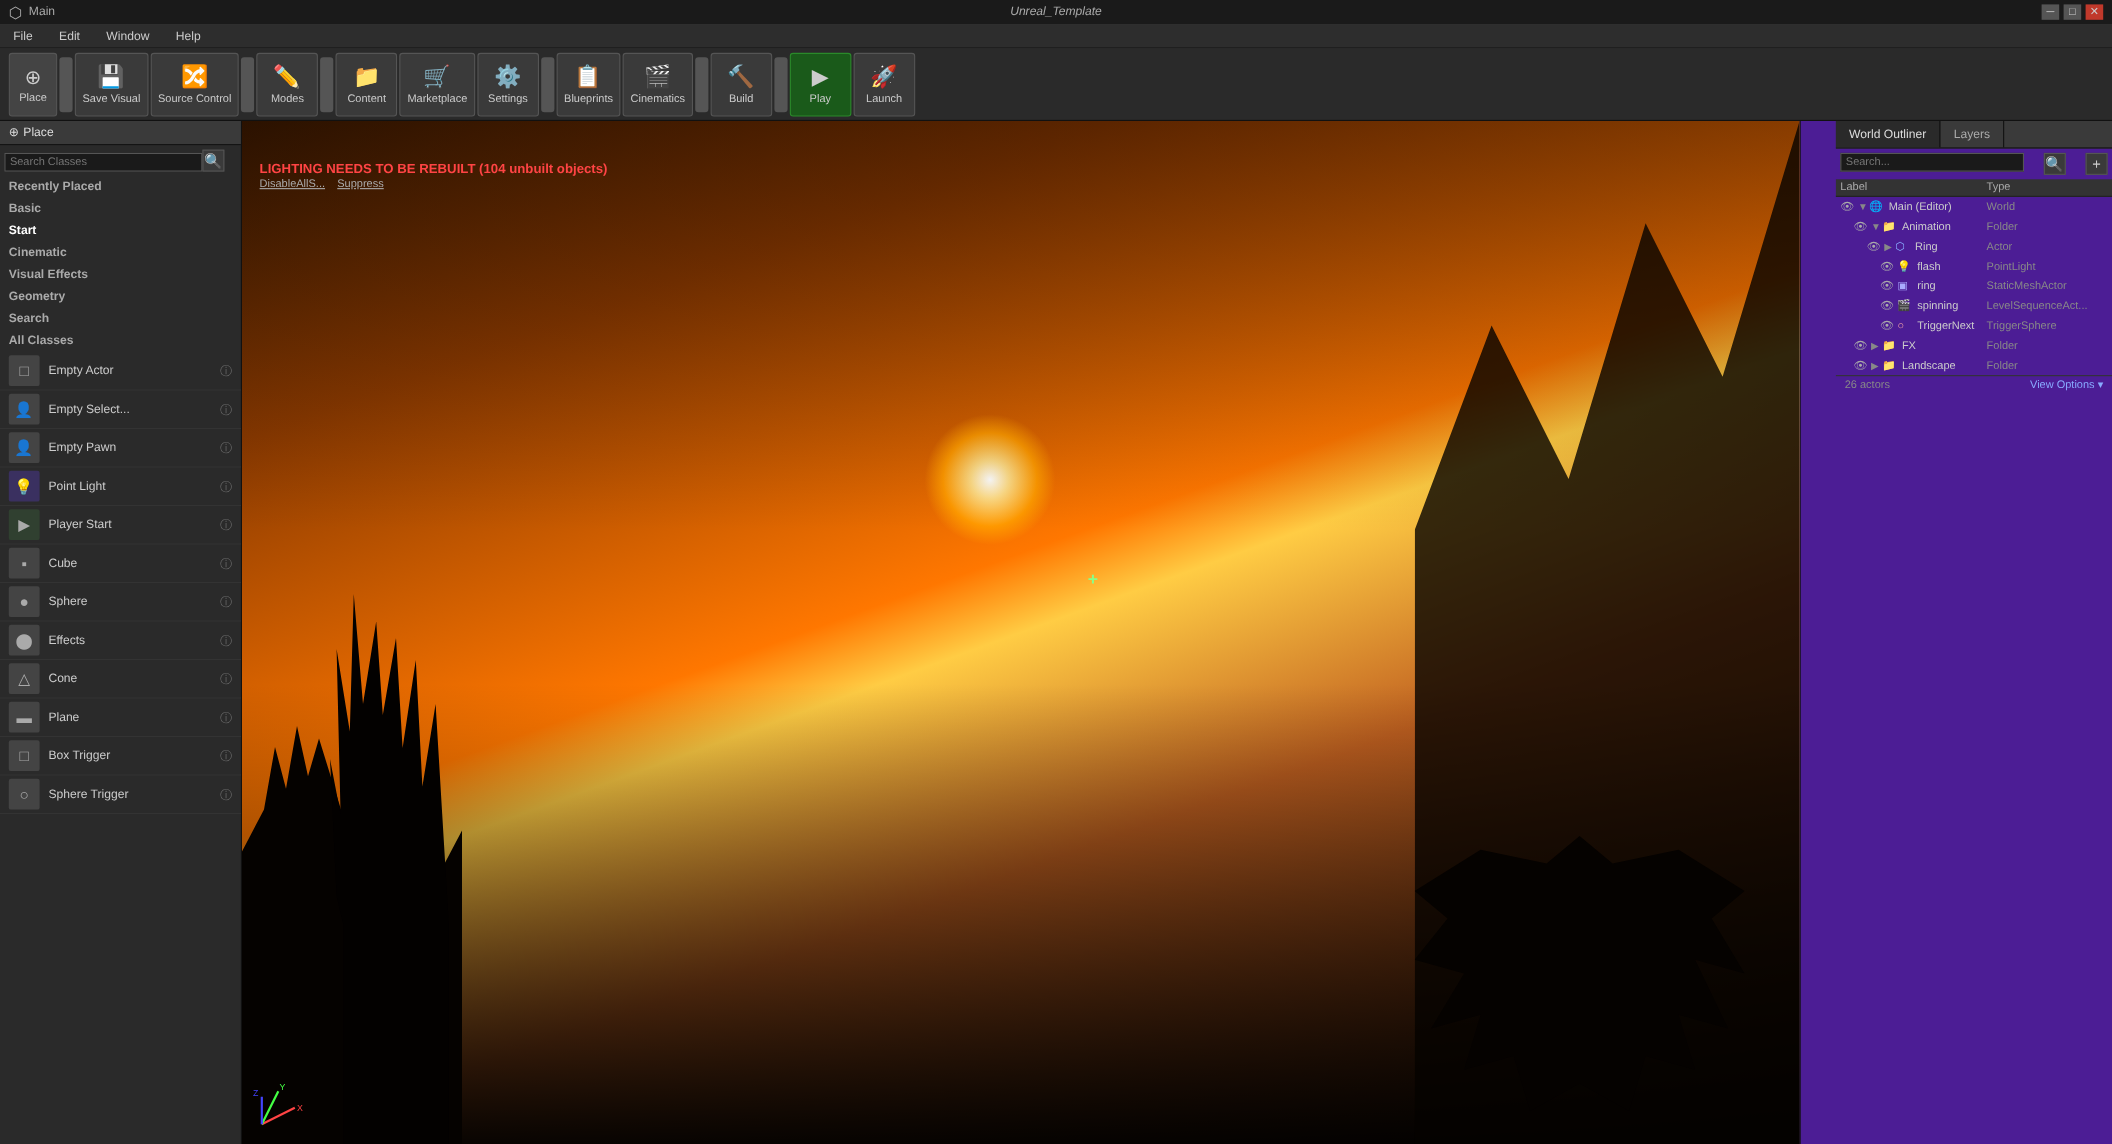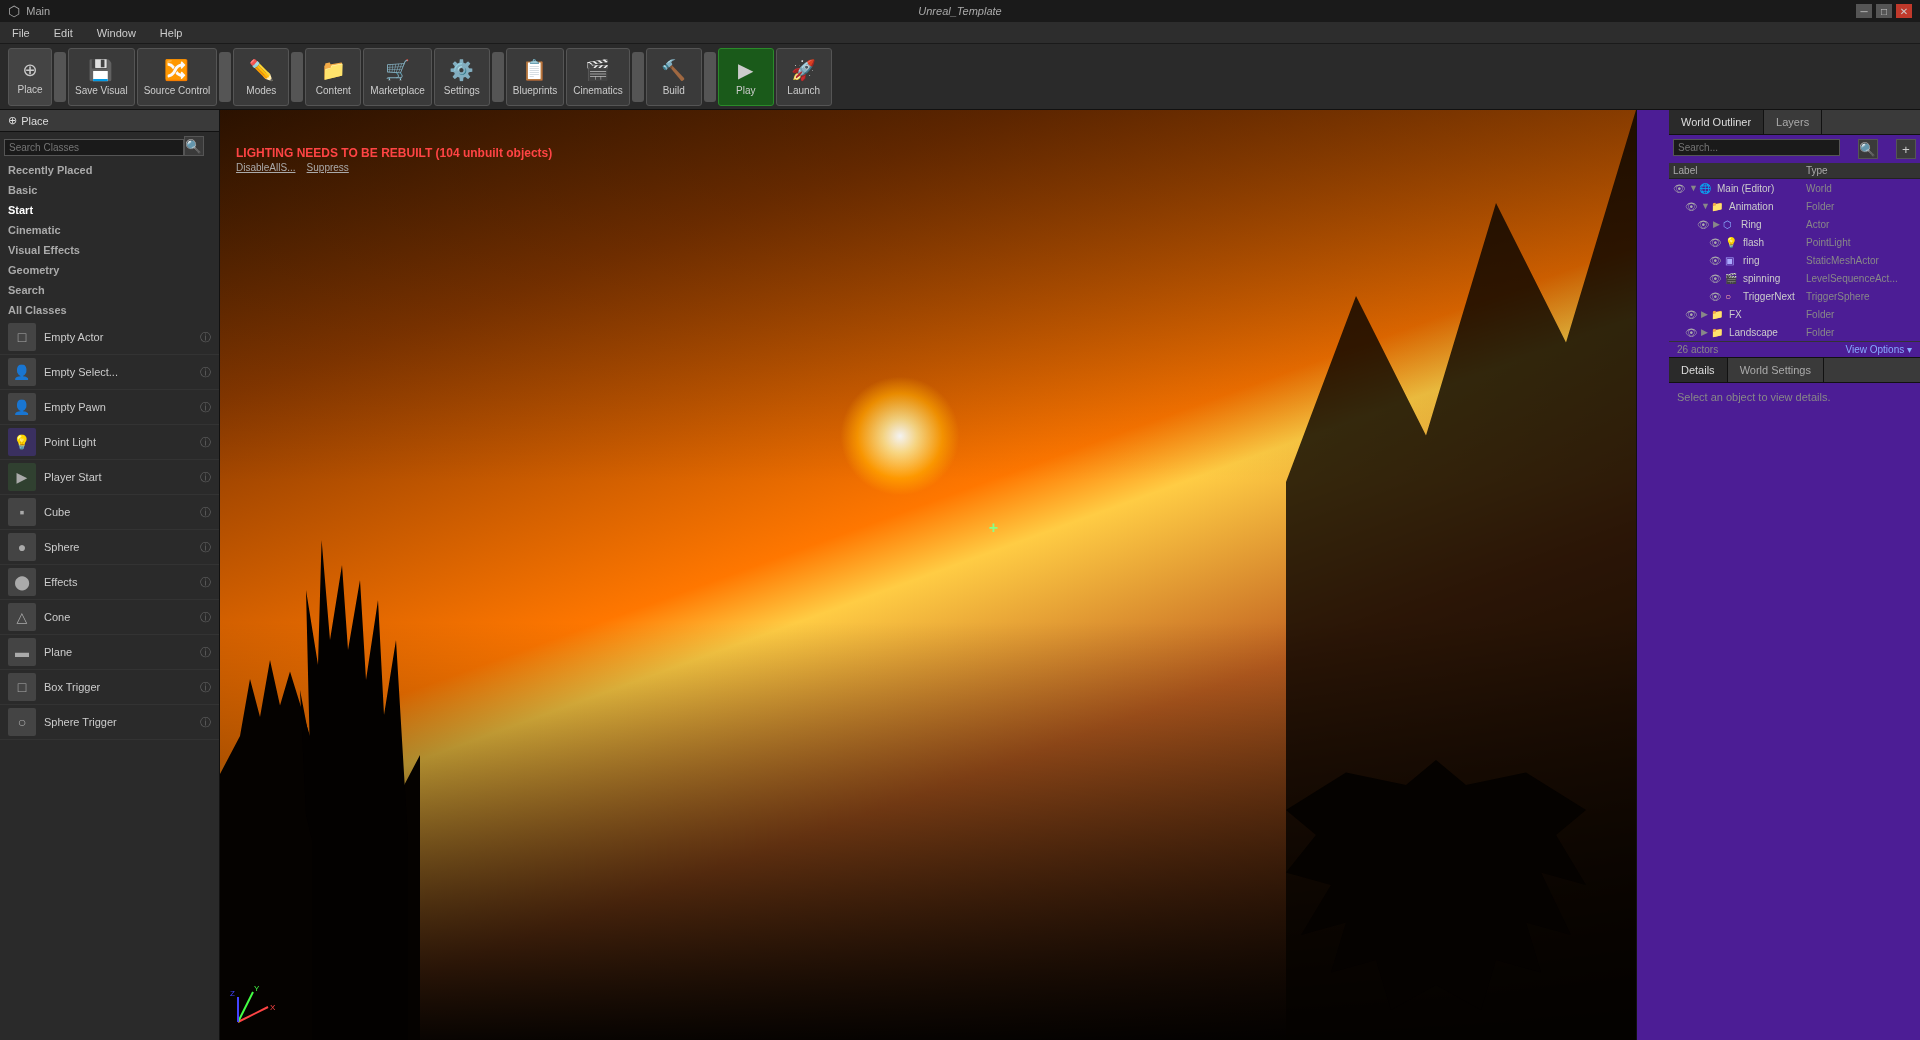--- a/index.html
+++ b/index.html
@@ -635,23 +635,14 @@
       <span class="type-icon folder-icon">📁</span>
       <span class="item-label">Landscape</span>
       <span class="item-type">Folder</span>
     </div>
 
     <div class="actor-count">
       <span>26 actors</span>
       <span style="cursor:pointer;color:#88aaff;">View Options ▾</span>
     </div>
 
-    <div id="details-panel">
-      <div id="details-header">
-        <div class="details-tab active">Details</div>
-        <div class="details-tab">World Settings</div>
-      </div>
-      <div class="details-content">
-        <span>Select an object to view details.</span>
-      </div>
-    </div>
   </div>
 </div>
 
 </body></html>

